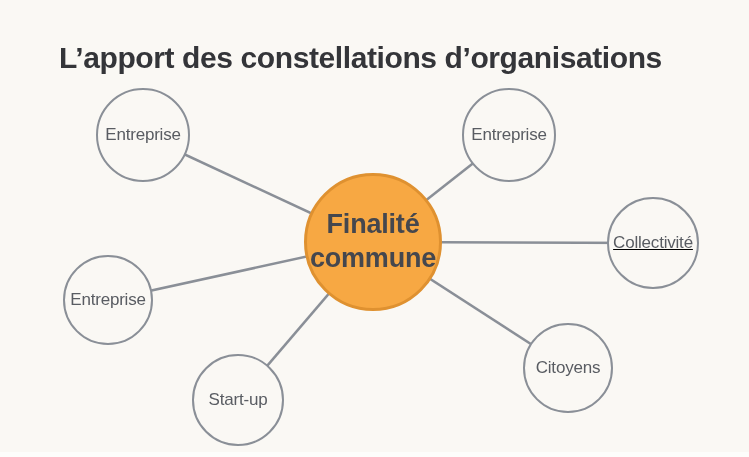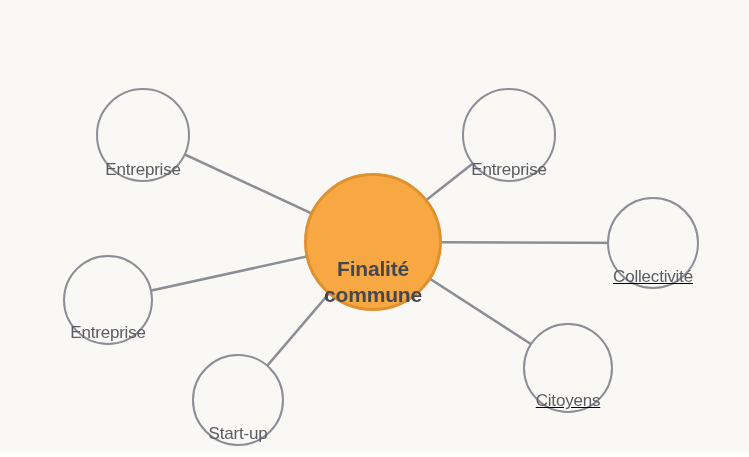--- a/index.html
+++ b/index.html
@@ -38,74 +38,75 @@
     stroke: var(--edge, #8A8F97);
     stroke-width: 2.5;
   }
   .node {
     position: absolute;
     border-radius: 50%;
     box-sizing: border-box;
     background: var(--node-fill, #FAF8F4);
     border: 2.5px solid var(--node-stroke, #8A8F97);
     display: flex;
-    align-items: flex-end;
+    align-items: center;
     justify-content: center;
     text-align: center;
   }
   .node .node-label {
     font-size: 17px;
     color: var(--node-text, #595C62);
     line-height: 1.15;
     letter-spacing: -0.2px;
   }
   .node.center {
     background: var(--center-fill, #F7A843);
     border: 3px solid var(--center-stroke, #DF9130);
   }
   .node.center .node-label {
-    font-size: 21px;
+    font-size: 27px;
     font-weight: 600;
     color: var(--center-text, #45474E);
     line-height: 1.25;
     letter-spacing: -0.2px;
     padding: 0 14px;
   }
   .bottom-strip {
     position: absolute;
     left: 0;
     right: 0;
     bottom: 0;
     height: 5px;
     background: rgba(255, 255, 255, 0.65);
   }
 </style>
 </head>
 <body>
 
 <div class="stage">
+  <h1 class="page-title">L’apport des constellations d’organisations</h1>
   <svg id="edges-svg" xmlns="http://www.w3.org/2000/svg">
       <line x1="373" y1="242" x2="143" y2="135"></line>
       <line x1="373" y1="242" x2="509" y2="135"></line>
       <line x1="373" y1="242" x2="653" y2="243"></line>
       <line x1="373" y1="242" x2="568" y2="368"></line>
       <line x1="373" y1="242" x2="238" y2="400"></line>
       <line x1="373" y1="242" x2="108" y2="300"></line>
     </svg>
   <div id="nodes-layer">
       <div class="node" style="left: 96px; top: 88px; width: 94px; height: 94px;">
         <span class="node-label">Entreprise</span>
       </div>
       <div class="node" style="left: 462px; top: 88px; width: 94px; height: 94px;">
         <span class="node-label">Entreprise</span>
       </div>
       <div class="node" style="left: 607px; top: 197px; width: 92px; height: 92px; text-decoration: underline;">
         <span class="node-label">Collectivité</span>
       </div>
-      <div class="node" style="left: 523px; top: 323px; width: 90px; height: 90px; text-decoration: underline;">
+      <div class="node" style="left: 523px; top: 323px; width: 90px; height: 90px;">
         <span class="node-label">Citoyens</span>
       </div>
       <div class="node" style="left: 192px; top: 354px; width: 92px; height: 92px;">
         <span class="node-label">Start-up</span>
       </div>
       <div class="node" style="left: 63px; top: 255px; width: 90px; height: 90px;">
         <span class="node-label">Entreprise</span>
       </div>
       <div class="node center" style="left: 304px; top: 173px; width: 138px; height: 138px;">
         <span class="node-label">Finalité commune</span>

